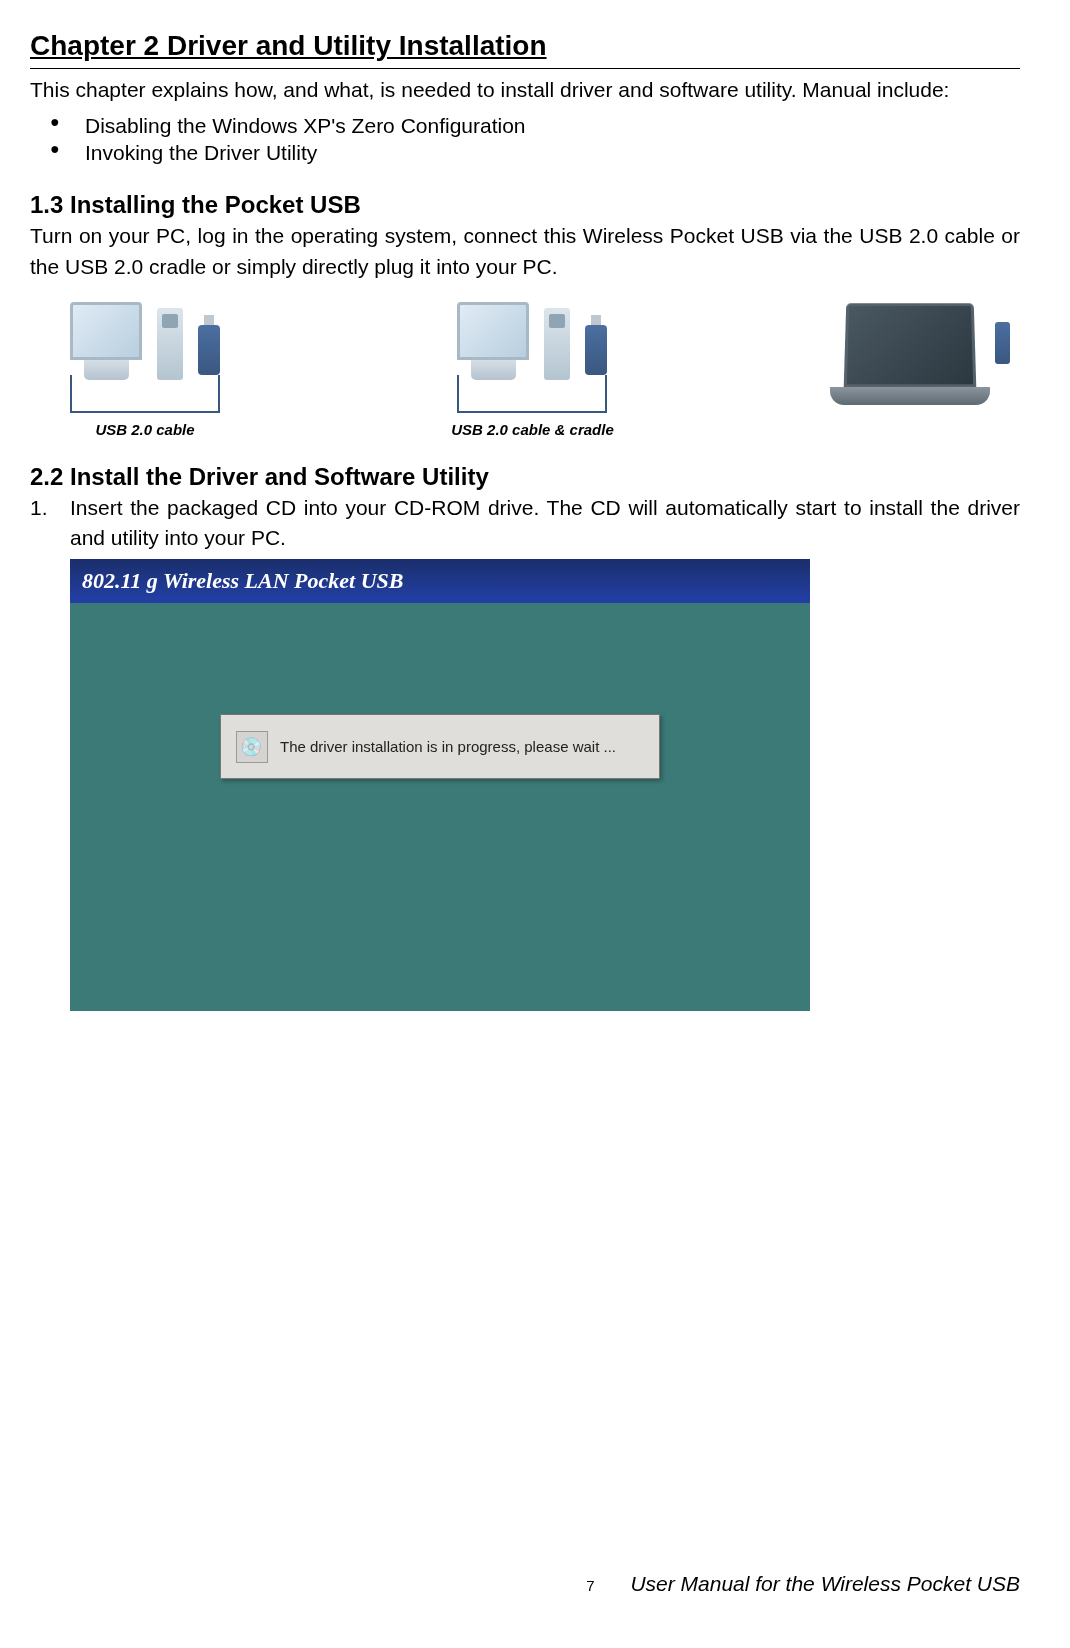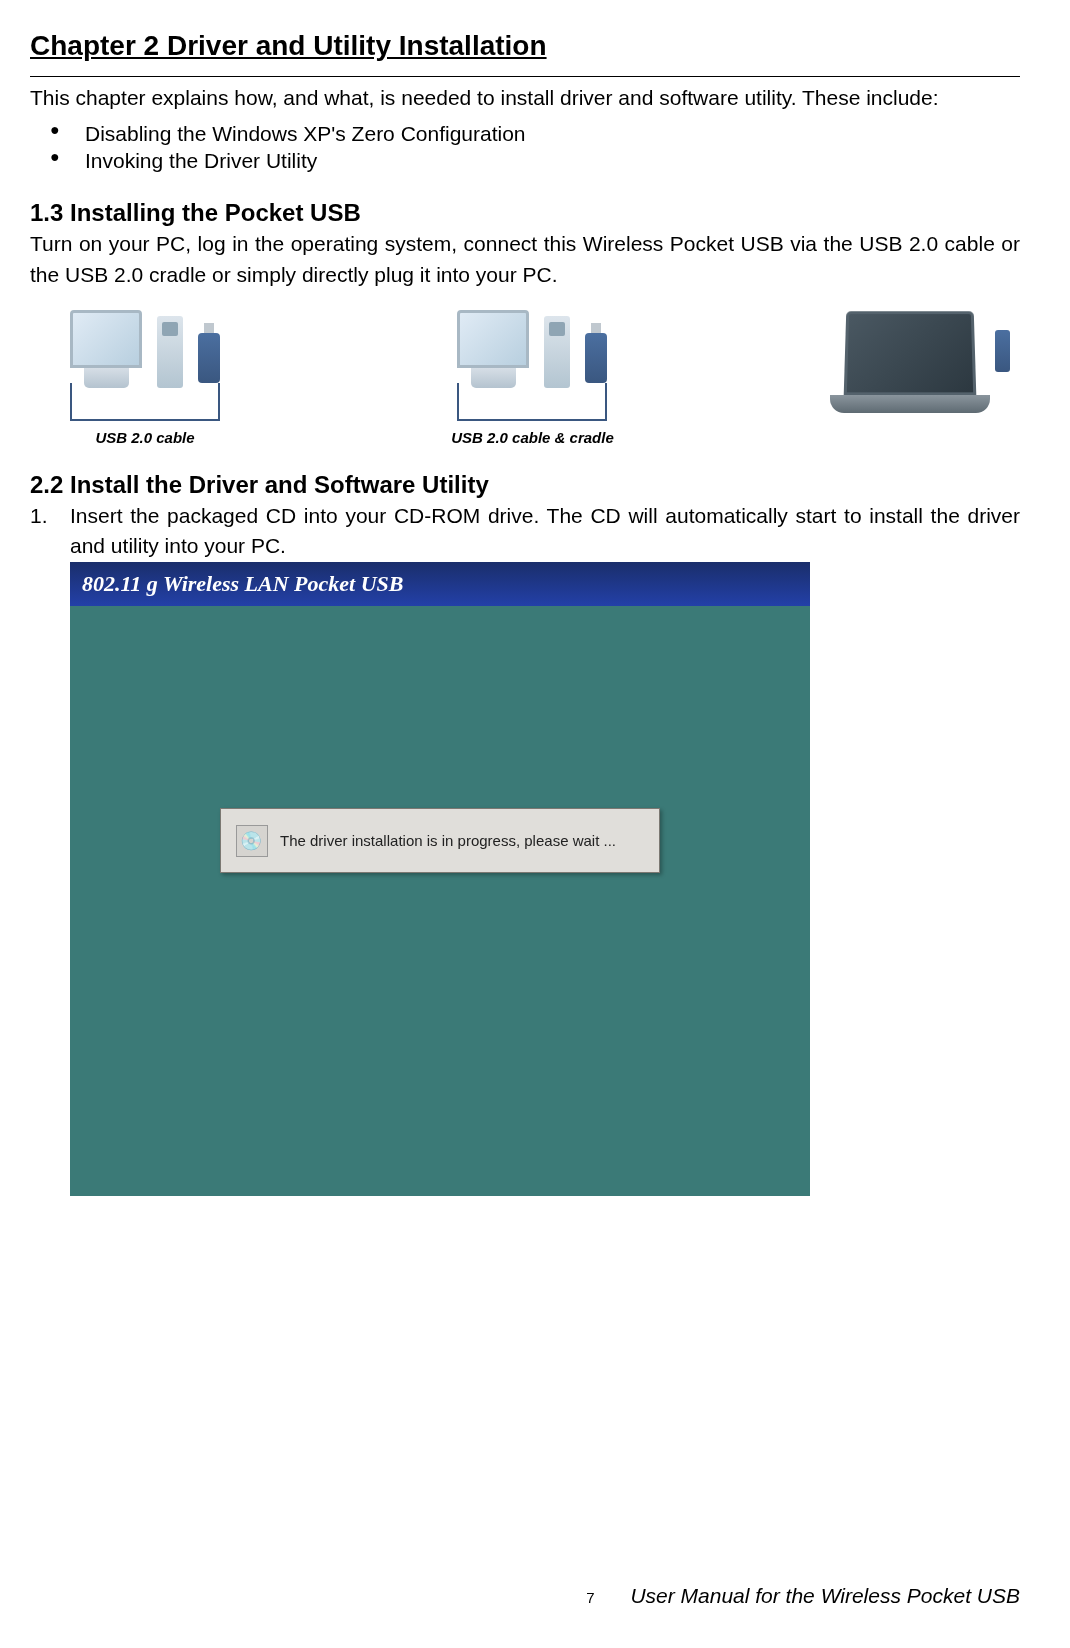--- a/index.html
+++ b/index.html
@@ -11,21 +11,21 @@
       position: relative;
       background: #fff;
       color: #000;
     }
     .chapter-title {
       font-size: 28px;
       font-weight: bold;
       text-decoration: underline;
       margin-bottom: 5px;
       border-bottom: 1px solid #000;
-      padding-bottom: 14px;
+      padding-bottom: 6px;
     }
     .intro-text {
       font-size: 21px;
       line-height: 1.55;
       text-align: justify;
       margin-bottom: 5px;
     }
     .bullet-list {
       list-style: none;
       margin-left: 55px;
@@ -167,23 +167,24 @@
     }
     .caption {
       font-size: 15px;
       font-weight: bold;
       font-style: italic;
       color: #000;
       margin-top: 8px;
     }
     .installer-window {
       width: 740px;
-      height: 634px;
+      height: 452px;
       background: #0f766e;
       margin-left: 40px;
+      margin-top: 5px;
       position: relative;
     }
     .installer-titlebar {
       height: 44px;
       background: linear-gradient(#1a2e6b, #2340a8);
       display: flex;
       align-items: center;
       padding-left: 12px;
     }
     .installer-title {
@@ -224,39 +225,39 @@
       justify-content: center;
       font-size: 18px;
     }
     .dialog-text {
       font-size: 15px;
       color: #222;
       text-align: right;
     }
     .footer {
       position: absolute;
-      bottom: 40px;
+      bottom: 52px;
       right: 50px;
       font-size: 21px;
       font-style: italic;
       margin-top: 20px;
     }
     .page-number {
       font-style: normal;
       font-size: 15px;
       margin-right: 30px;
       vertical-align: middle;
     }
   </style>
 </head>
 <body>
 
 <h1 class="chapter-title">Chapter 2    Driver and Utility Installation</h1>
 
-<p class="intro-text">This chapter explains how, and what, is needed to install driver and software utility. These include:</p>
+<p class="intro-text">This chapter explains how, and what, is needed to install driver and software utility. Manual include:</p>
 
 <ul class="bullet-list">
   <li>Disabling the Windows XP's Zero Configuration</li>
   <li>Invoking the Driver Utility</li>
 </ul>
 
 <h2 class="section-heading">1.3 Installing the Pocket USB</h2>
 <p class="section-text">Turn on your PC, log in the operating system, connect this Wireless Pocket USB via the USB 2.0 cable or the USB 2.0 cradle or simply directly plug it into your PC.</p>
 
 <div class="illustrations">

